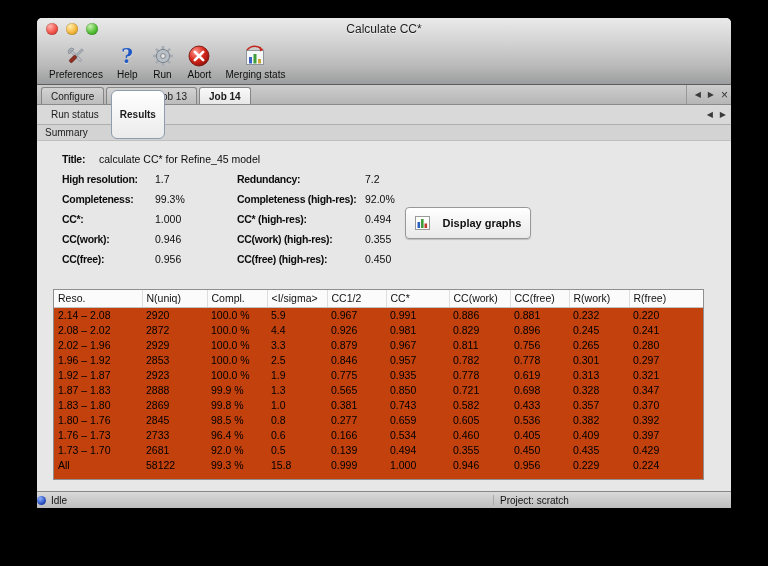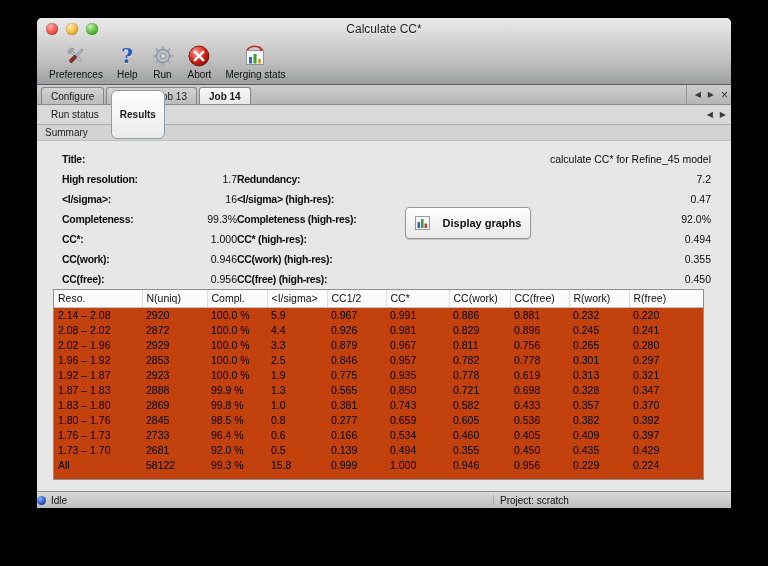--- a/index.html
+++ b/index.html
@@ -51,21 +51,21 @@
   .sectionbar { height:16px; background:#d3d3d3; border-bottom:1px solid #c0c0c0; display:flex;
                 align-items:center; padding-left:8px; font-size:10px; color:#1b1b1b; }
 
   .content { flex:1; position:relative; background:#e7e7e7; }
 
   
   .summary { position:absolute; left:25px; top:8px; right:20px; }
   .srow { display:grid; grid-template-columns:93px 82px 128px auto; height:20px; align-items:center; }
   .srow.trow { grid-template-columns:37px auto; }
   .slabel { font-weight:bold; font-size:10.5px; color:#0c0c0c; letter-spacing:-0.3px; white-space:nowrap; }
-  .svalue { font-size:10.5px; color:#0c0c0c; white-space:nowrap;text-align:right; }
+  .svalue { font-size:10.5px; color:#0c0c0c; white-space:nowrap; }
 
   .btn-graphs { position:absolute; left:368px; top:66px; width:126px; height:32px; display:flex;
                 align-items:center; justify-content:center; gap:13px;
                 background:linear-gradient(#ffffff,#e9e9e9); border:1px solid #989898; border-radius:4px;
                 font-size:11px; font-weight:bold; color:#101010; box-shadow:0 1px 1px rgba(0,0,0,.18); }
 
   
   .table-wrap { position:absolute; left:16px; right:27px; top:148px; bottom:11px; background:#c2410c;
                 border:1px solid #8f8f8f; overflow:hidden; }
   table { width:100%; border-collapse:collapse; table-layout:fixed; }
@@ -212,26 +212,20 @@
       <div class="srow trow">
         <span class="slabel">Title:</span>
         <span class="svalue">calculate CC* for Refine_45 model</span>
       </div>
 
     <div class="srow">
           <span class="slabel">High resolution:</span>
           <span class="svalue">1.7</span>
           <span class="slabel">Redundancy:</span>
           <span class="svalue">7.2</span>
-        </div>
-        <div class="srow">
-          <span class="slabel">&lt;I/sigma&gt;:</span>
-          <span class="svalue">16</span>
-          <span class="slabel">&lt;I/sigma&gt; (high-res):</span>
-          <span class="svalue">0.47</span>
         </div>
         <div class="srow">
           <span class="slabel">Completeness:</span>
           <span class="svalue">99.3%</span>
           <span class="slabel">Completeness (high-res):</span>
           <span class="svalue">92.0%</span>
         </div>
         <div class="srow">
           <span class="slabel">CC*:</span>
           <span class="svalue">1.000</span>

